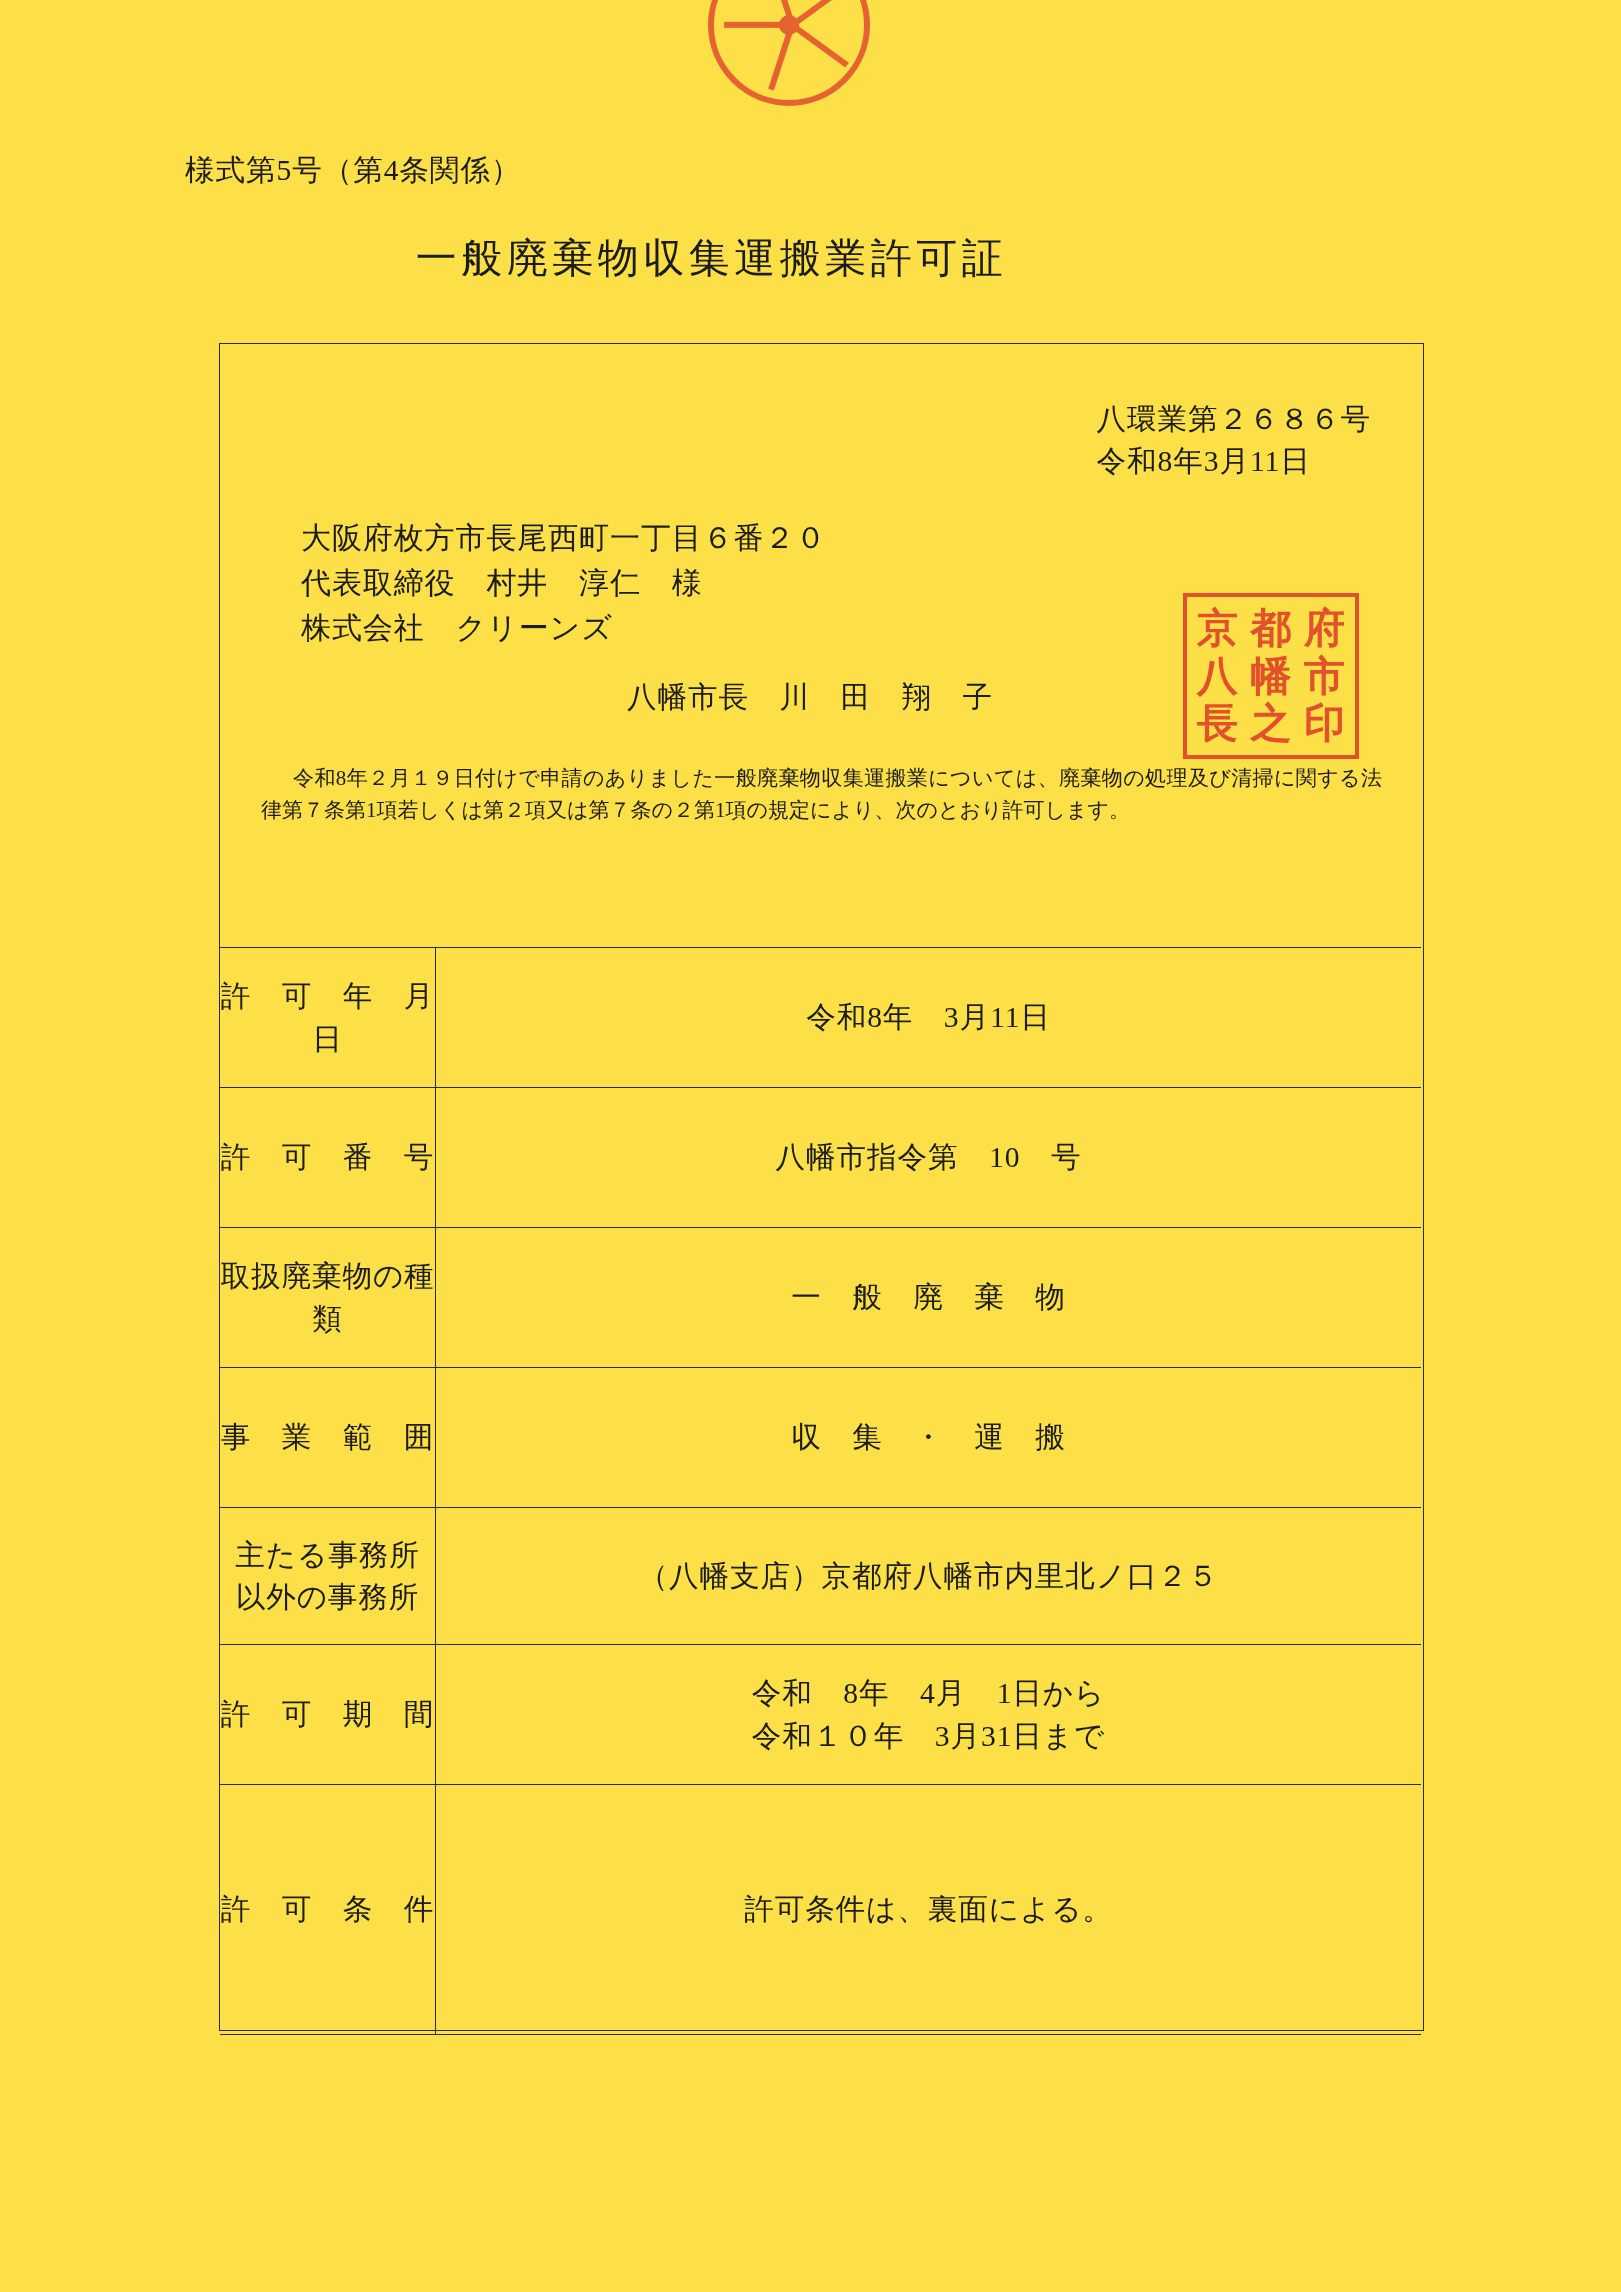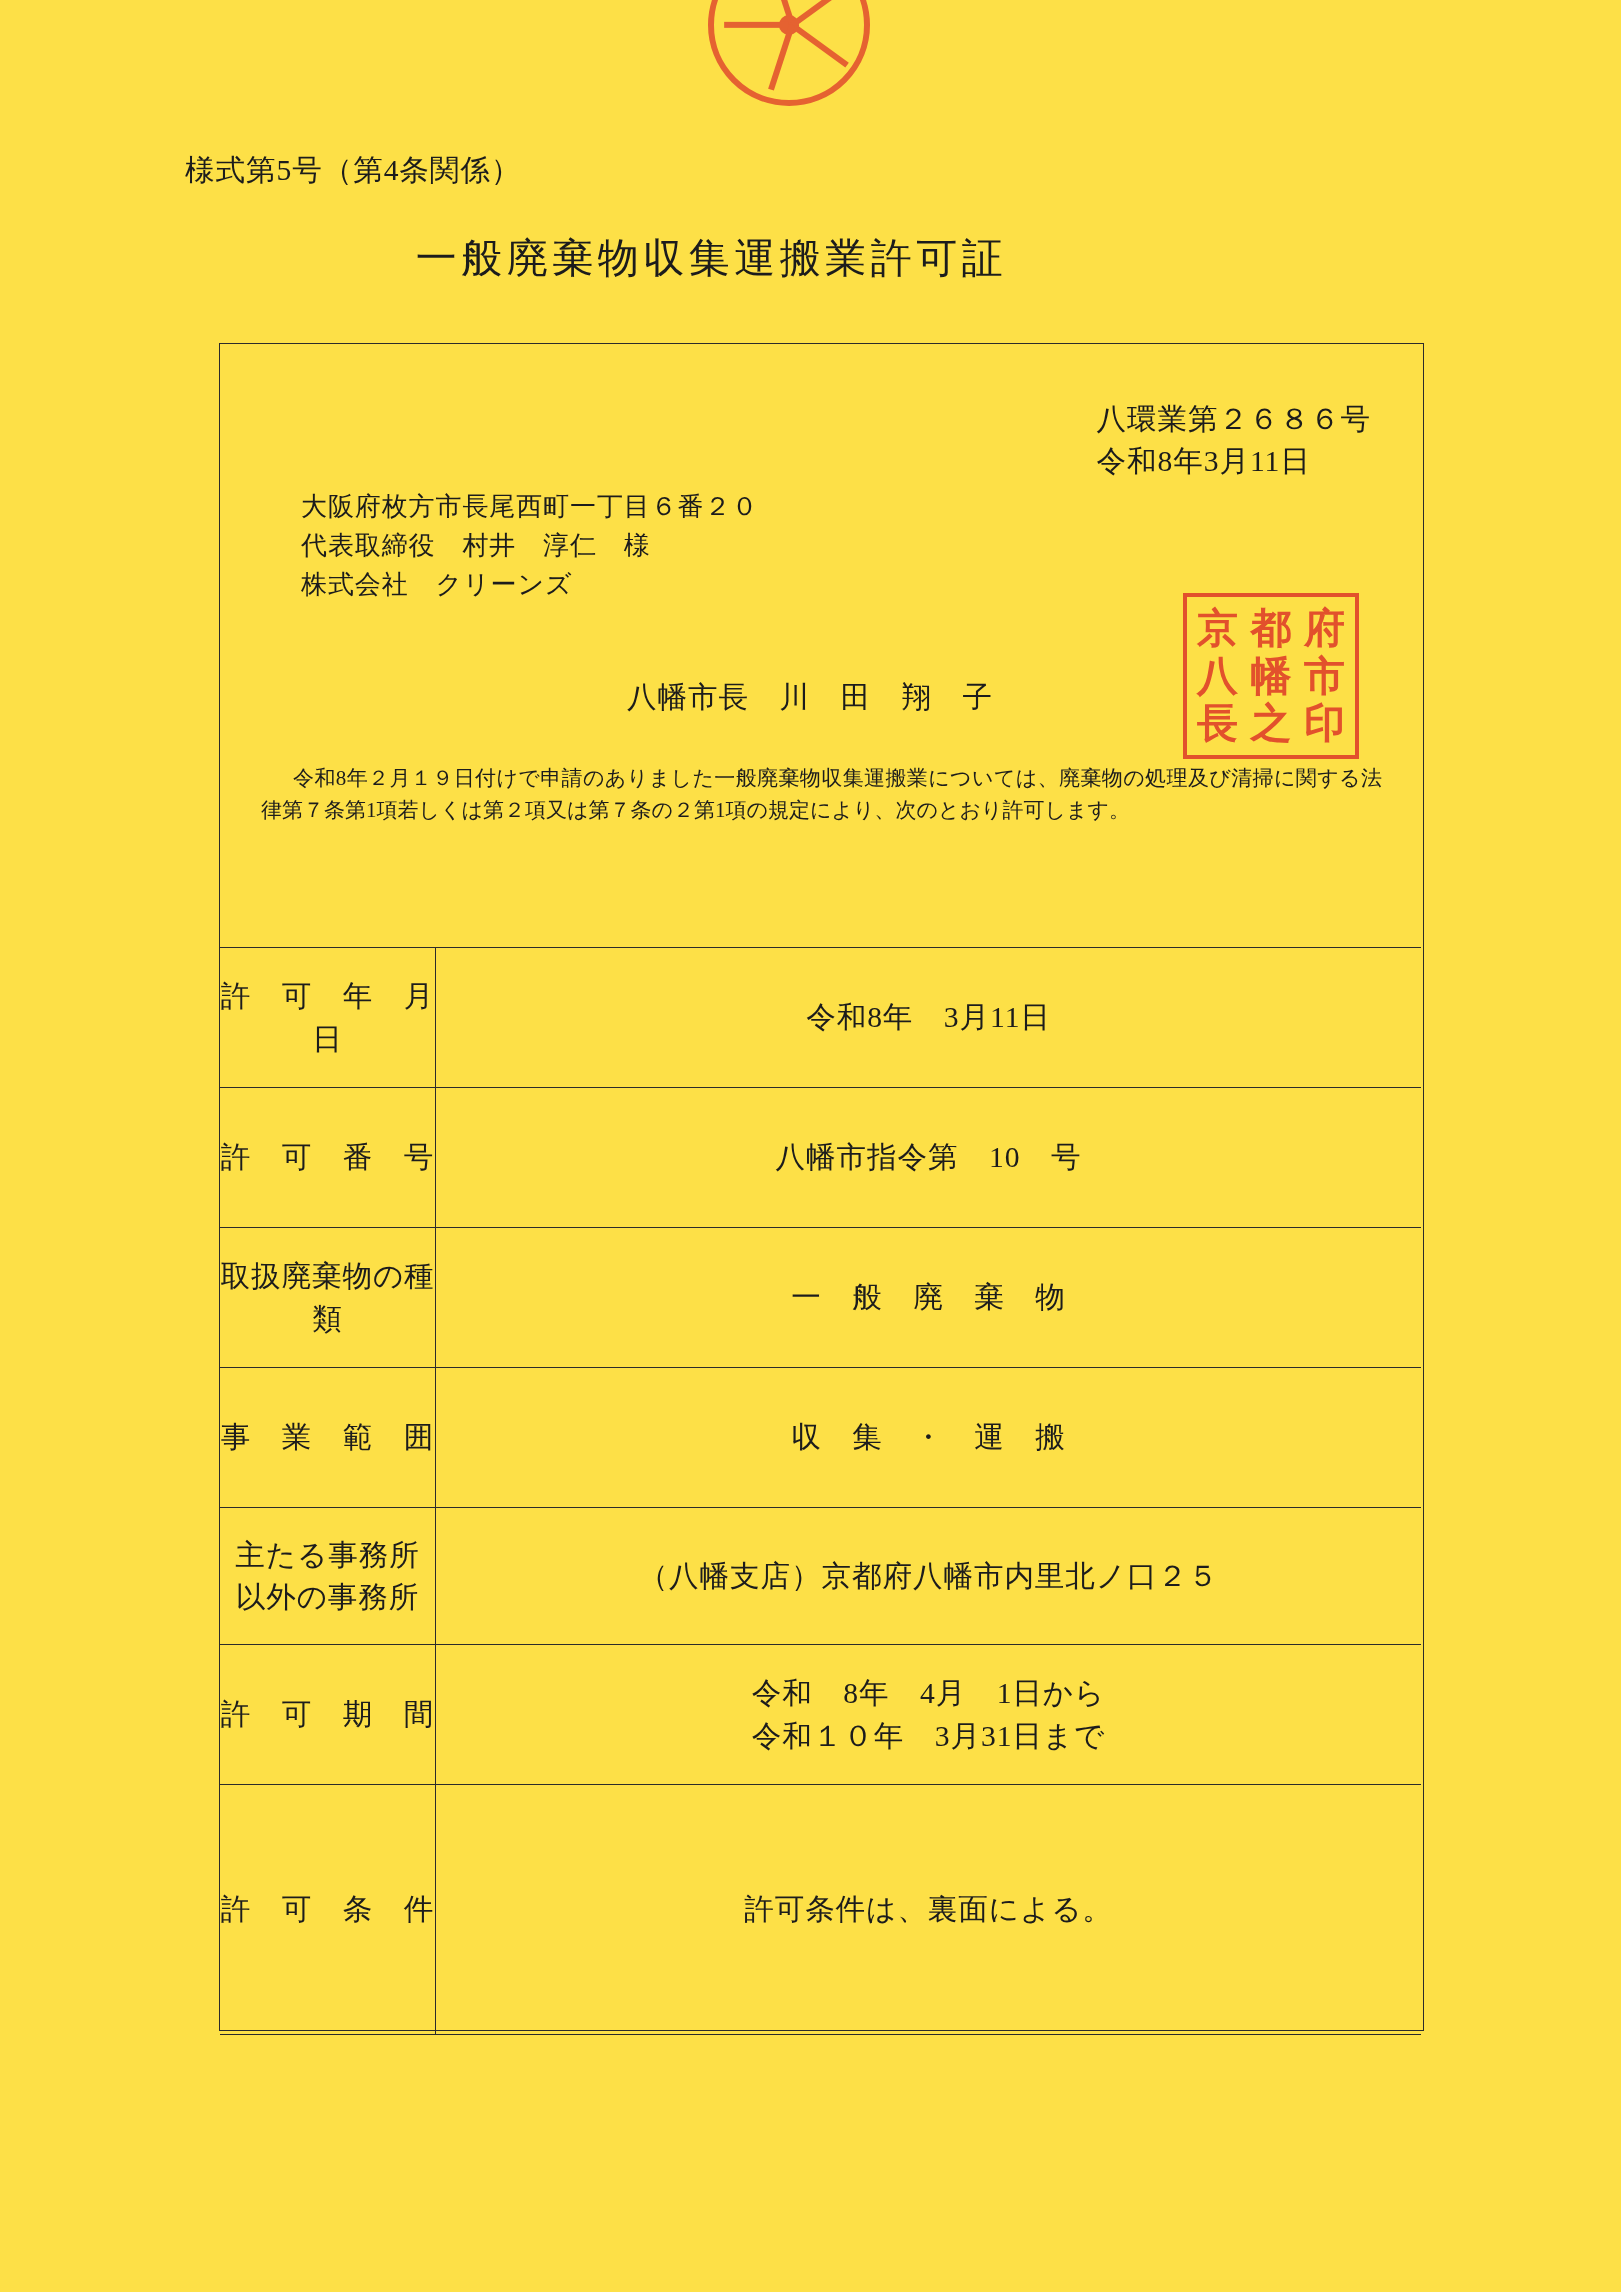--- a/index.html
+++ b/index.html
@@ -95,22 +95,22 @@
     text-align: left;
     font-size: 29.6px;
     line-height: 1.42;
     white-space: nowrap;
   }
   .doc-no div { letter-spacing: 0.9px; }
 
   .addressee {
     position: absolute;
     left: 81px;
-    top: 143px;
-    font-size: 26px;
+    top: 171px;
+    font-size: 30px;
     line-height: 1.50;
     white-space: nowrap;
     letter-spacing: 0.9px;
   }
 
   .issuer {
     position: absolute;
     left: 407px;
     top: 333px;
     font-size: 29.6px;

